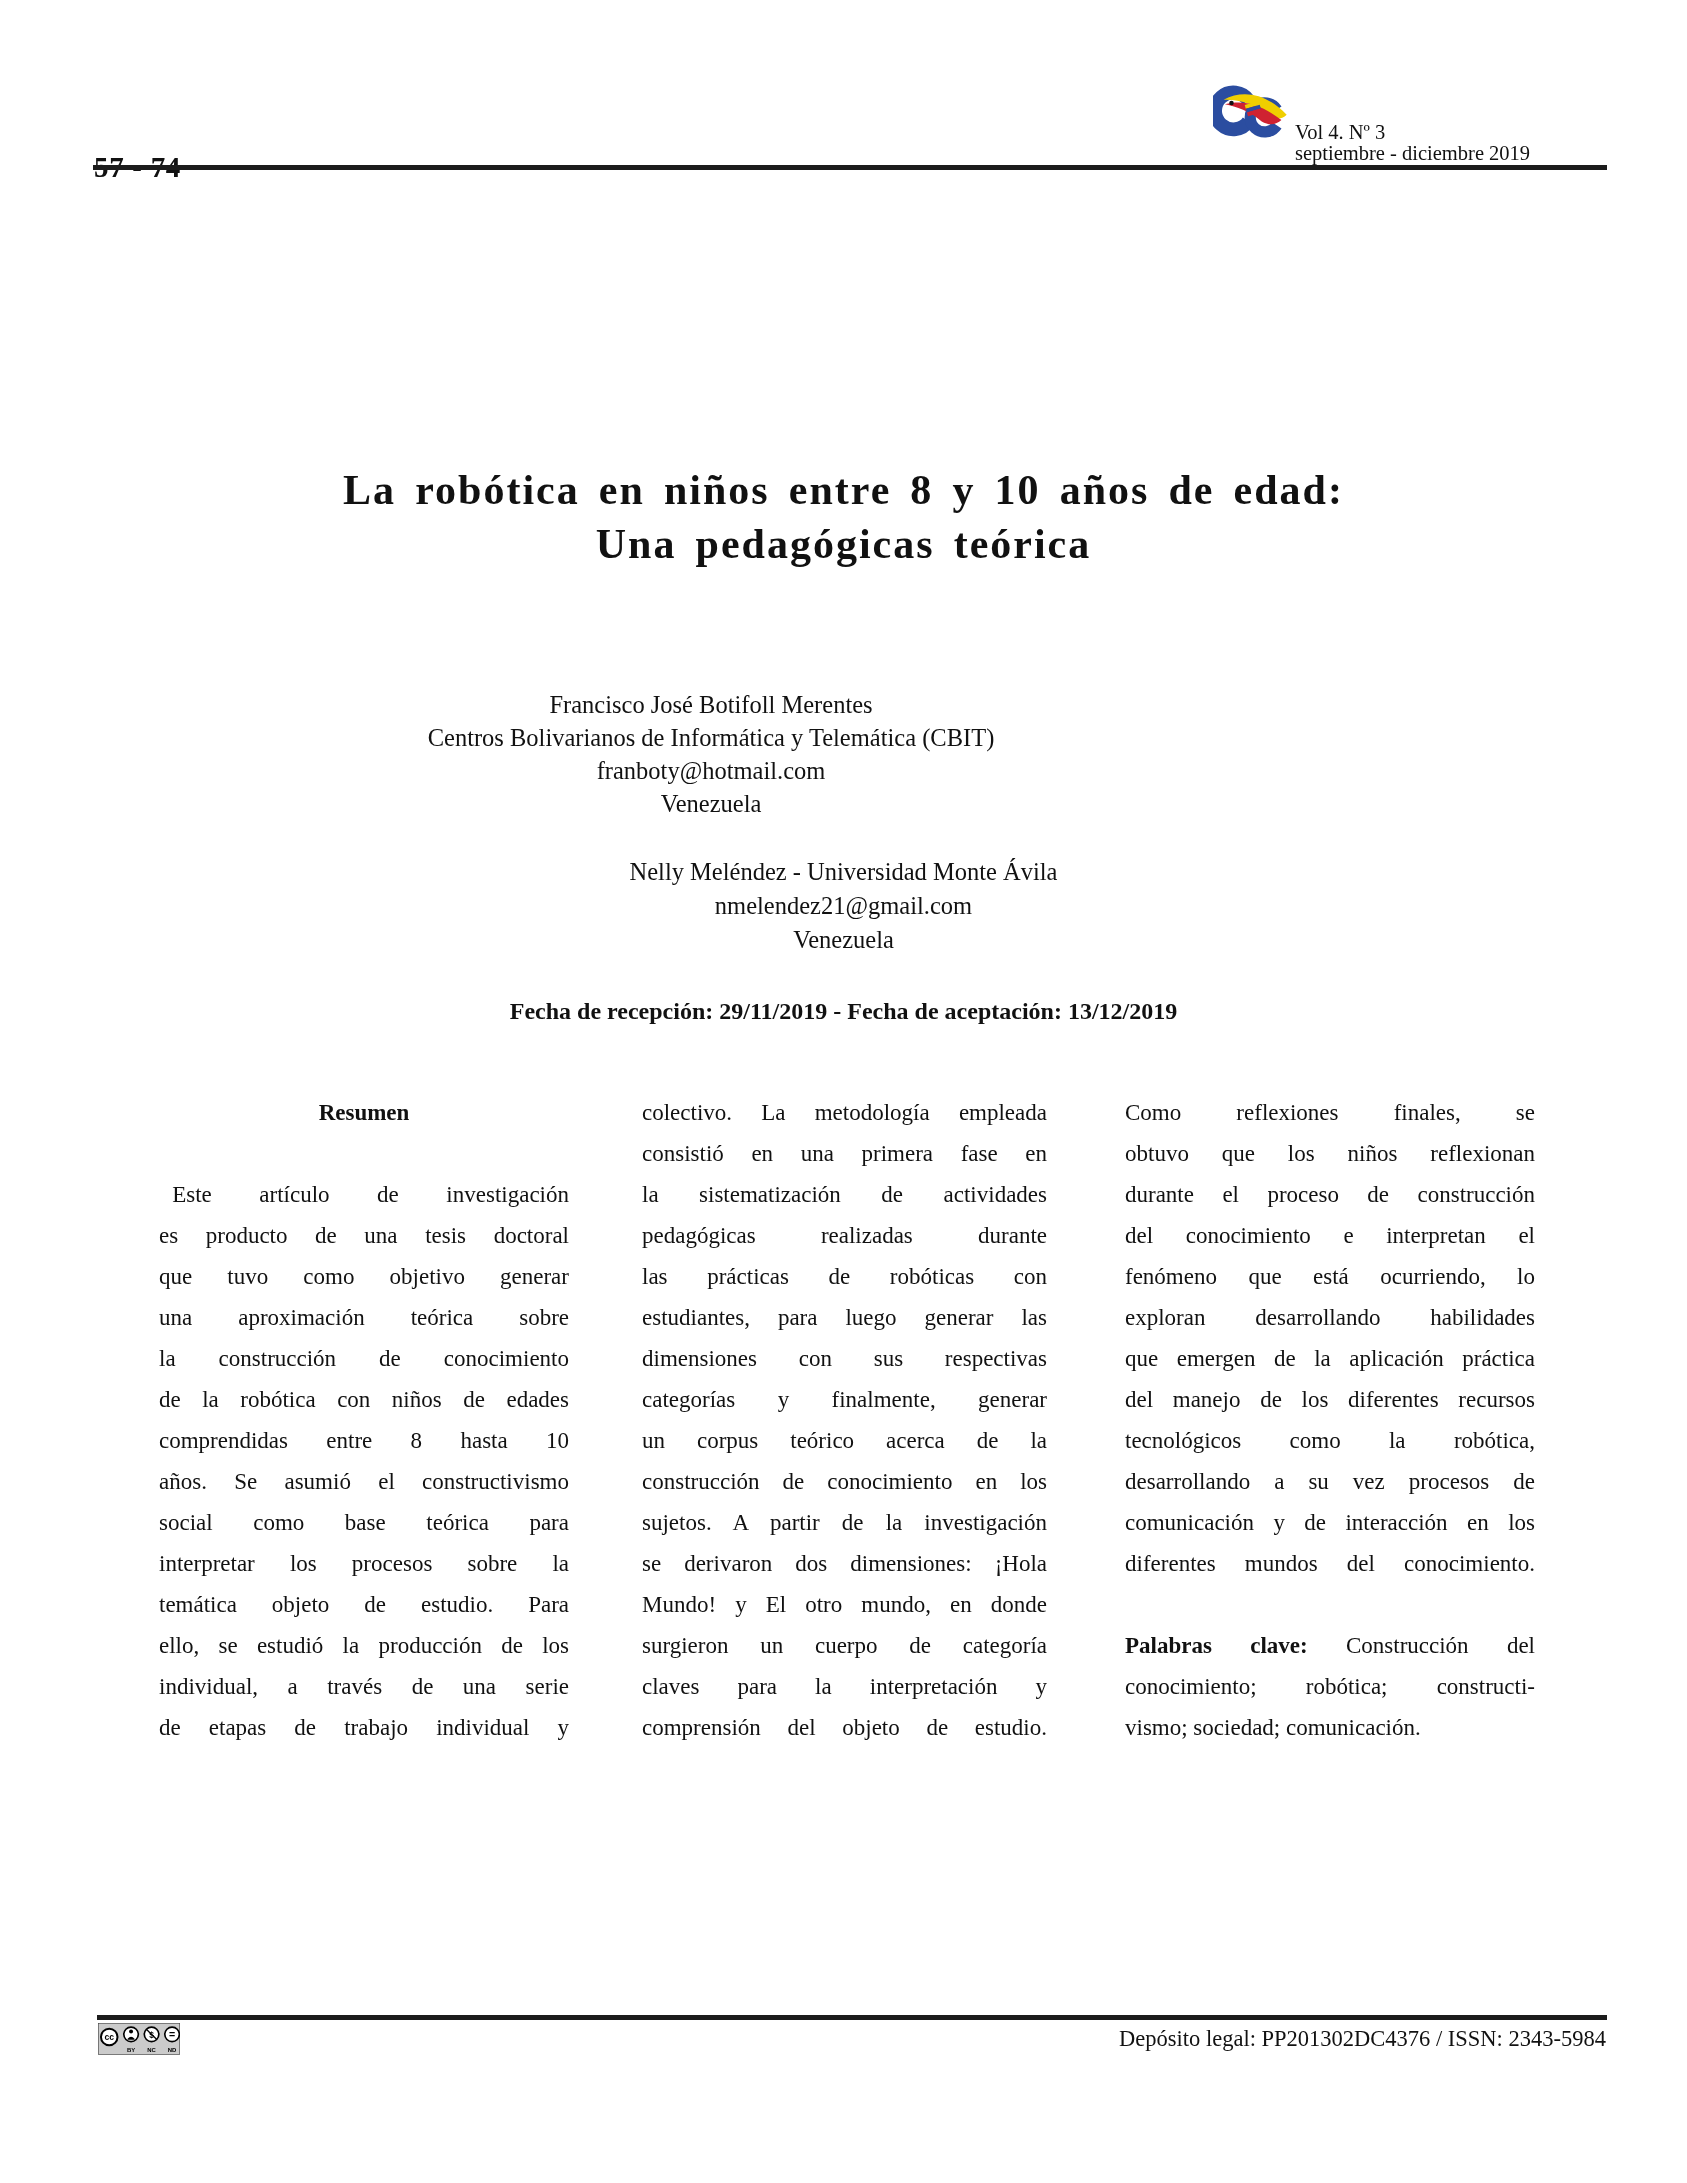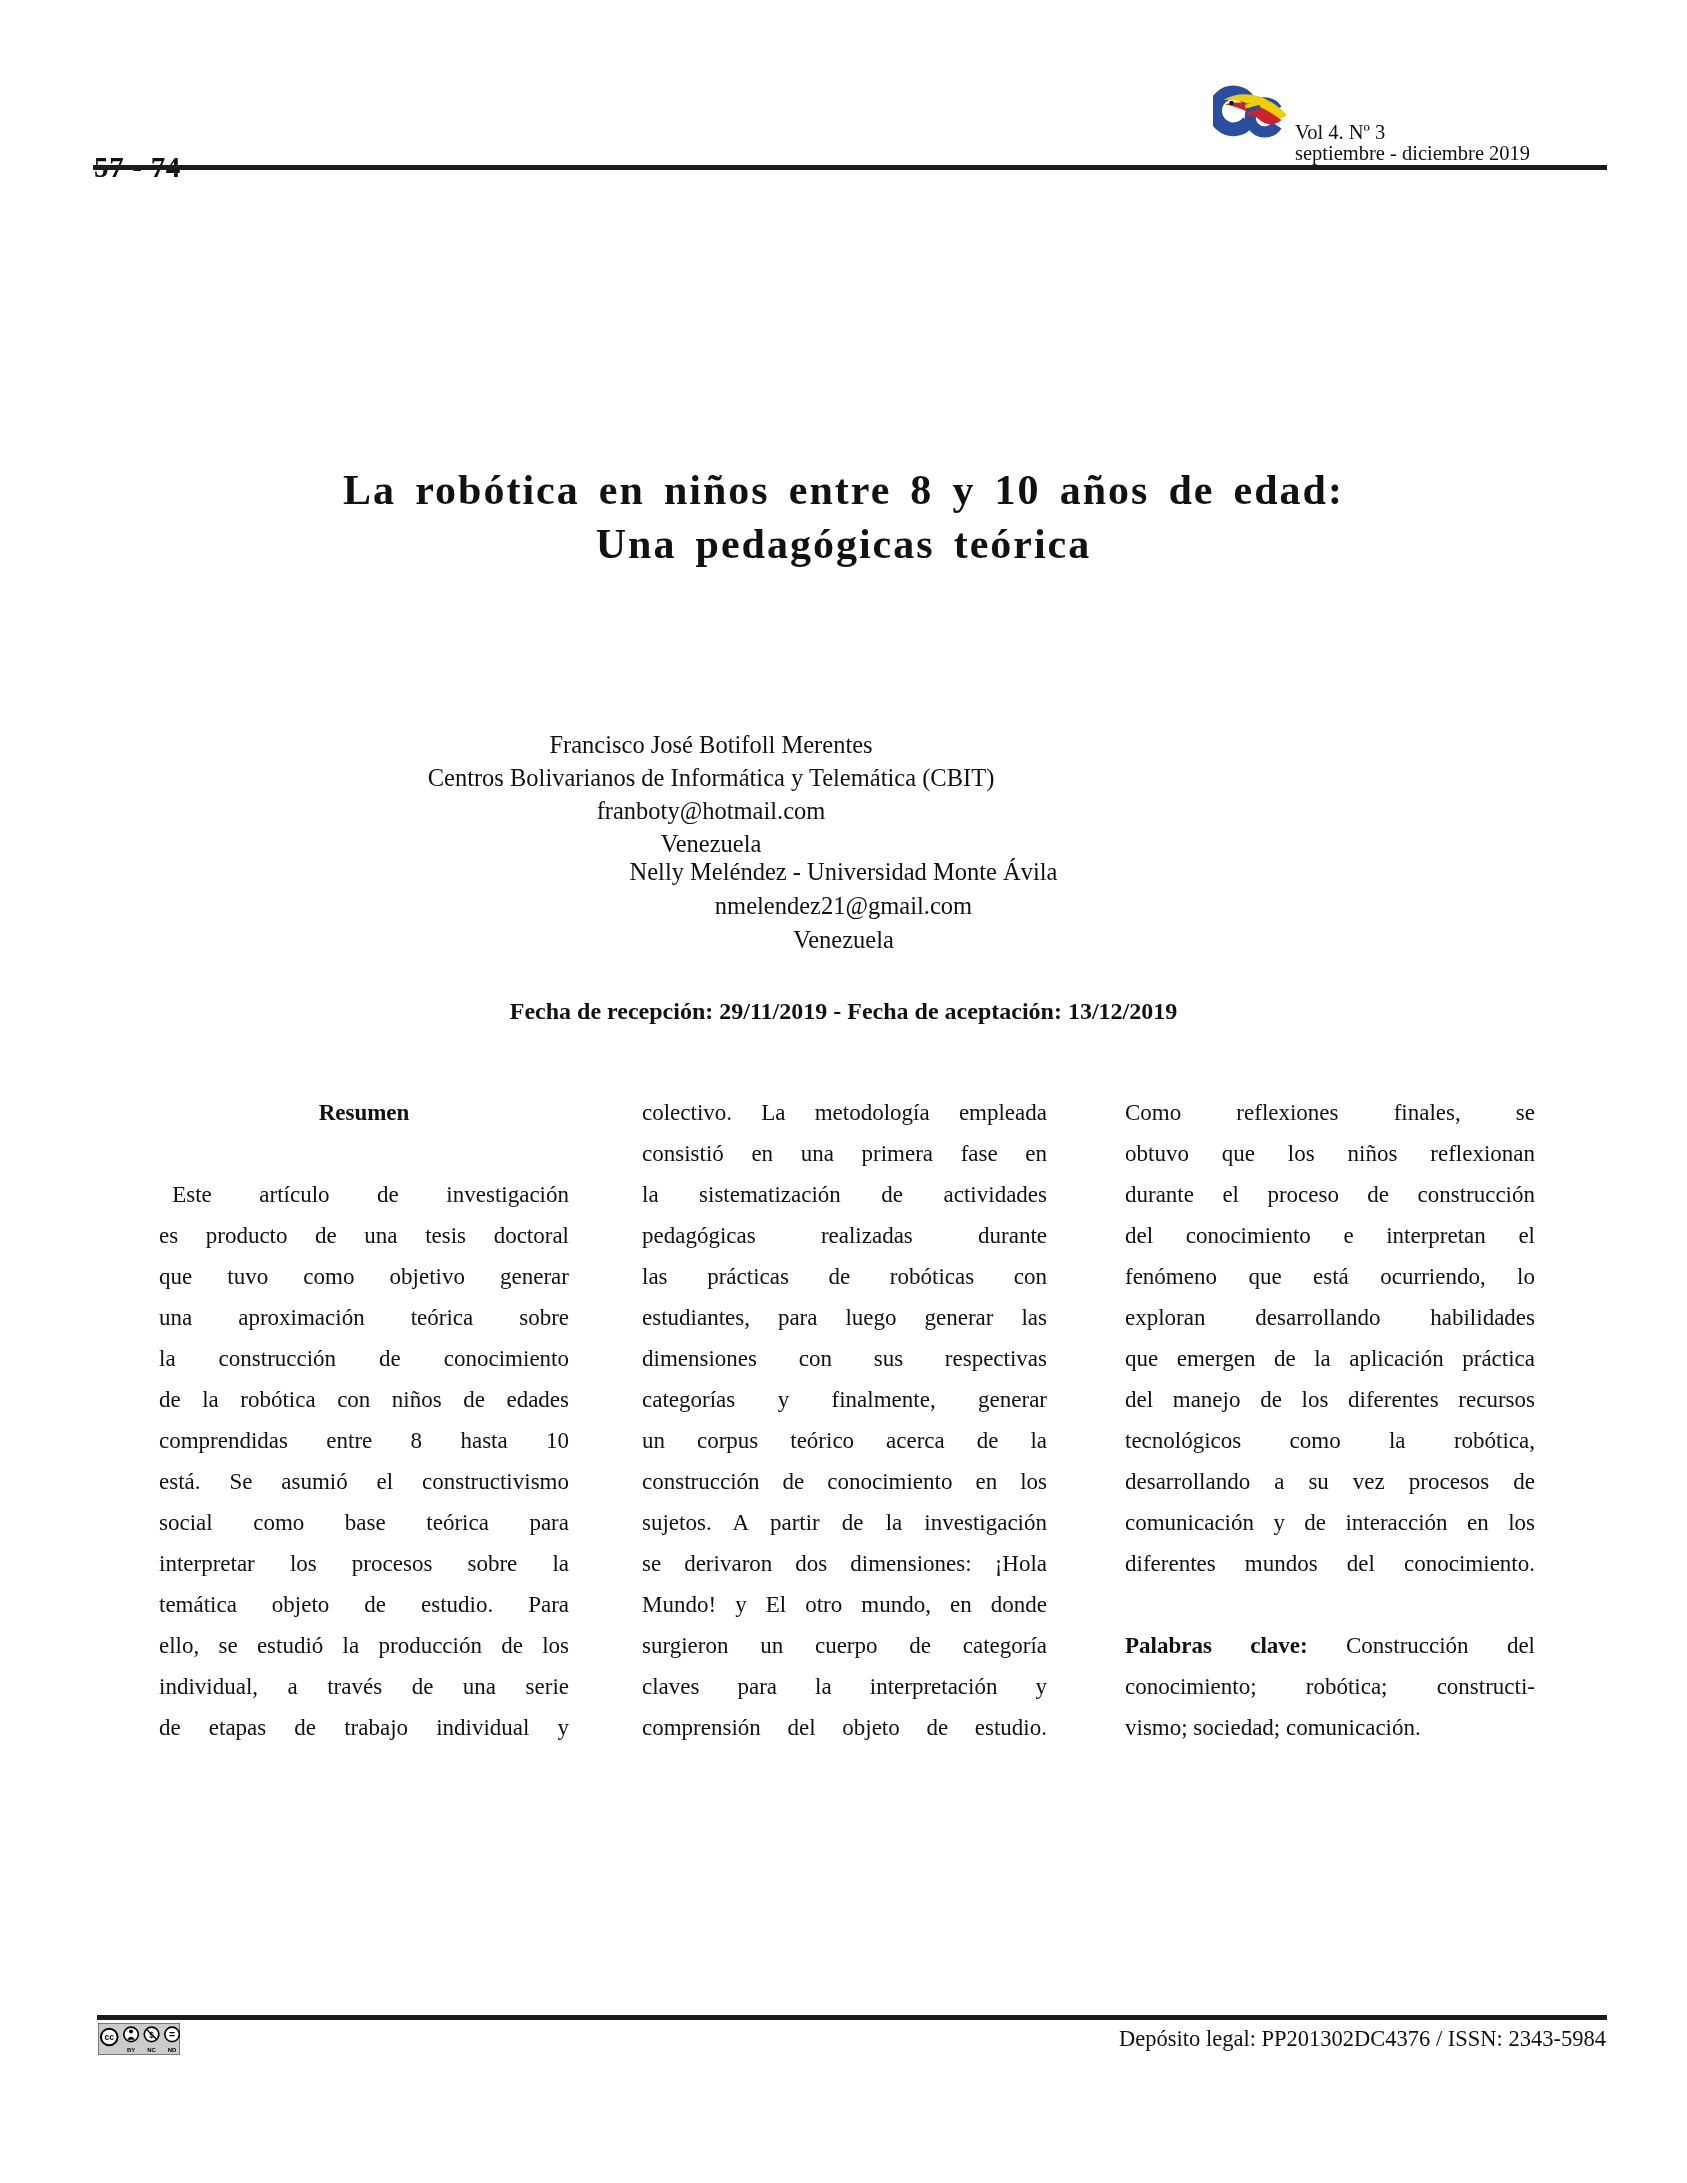--- a/index.html
+++ b/index.html
@@ -34,21 +34,21 @@
   .title {
     position: absolute; left: 0; top: 463px; width: 1687px;
     text-align: center; font-weight: bold;
     font-size: 42px; line-height: 54px;
     letter-spacing: 2px; word-spacing: 6.6px;
   }
 
   
   .author-block-1 {
     position: absolute; left: 0; top: 688px; width: 1422px;
-    text-align: center; font-size: 24.5px; line-height: 33px; margin-top: 40px;
+    text-align: center; font-size: 24.5px; line-height: 33px;
   }
   .author-block-2 {
     position: absolute; left: 0; top: 855px; width: 1687px;
     text-align: center; font-size: 24.5px; line-height: 34px;
   }
   .dates-line {
     position: absolute; left: 0; top: 998px; width: 1687px;
     text-align: center; font-size: 24px; font-weight: bold;
   }
 
@@ -137,21 +137,21 @@
   <div class="abstract-col col1">
     <div class="resumen-heading">Resumen</div>
     <div class="col-body">
         <div class="jline">Este artículo de investigación</div>
         <div class="jline">es producto de una tesis doctoral</div>
         <div class="jline">que tuvo como objetivo generar</div>
         <div class="jline">una aproximación teórica sobre</div>
         <div class="jline">la construcción de conocimiento</div>
         <div class="jline">de la robótica con niños de edades</div>
         <div class="jline">comprendidas entre 8 hasta 10</div>
-        <div class="jline">está. Se asumió el constructivismo</div>
+        <div class="jline">años. Se asumió el constructivismo</div>
         <div class="jline">social como base teórica para</div>
         <div class="jline">interpretar los procesos sobre la</div>
         <div class="jline">temática objeto de estudio. Para</div>
         <div class="jline">ello, se estudió la producción de los</div>
         <div class="jline">individual, a través de una serie</div>
         <div class="jline">de etapas de trabajo individual y</div>
       </div>
   </div>
   <div class="abstract-col col2">
     <div class="col-body">

